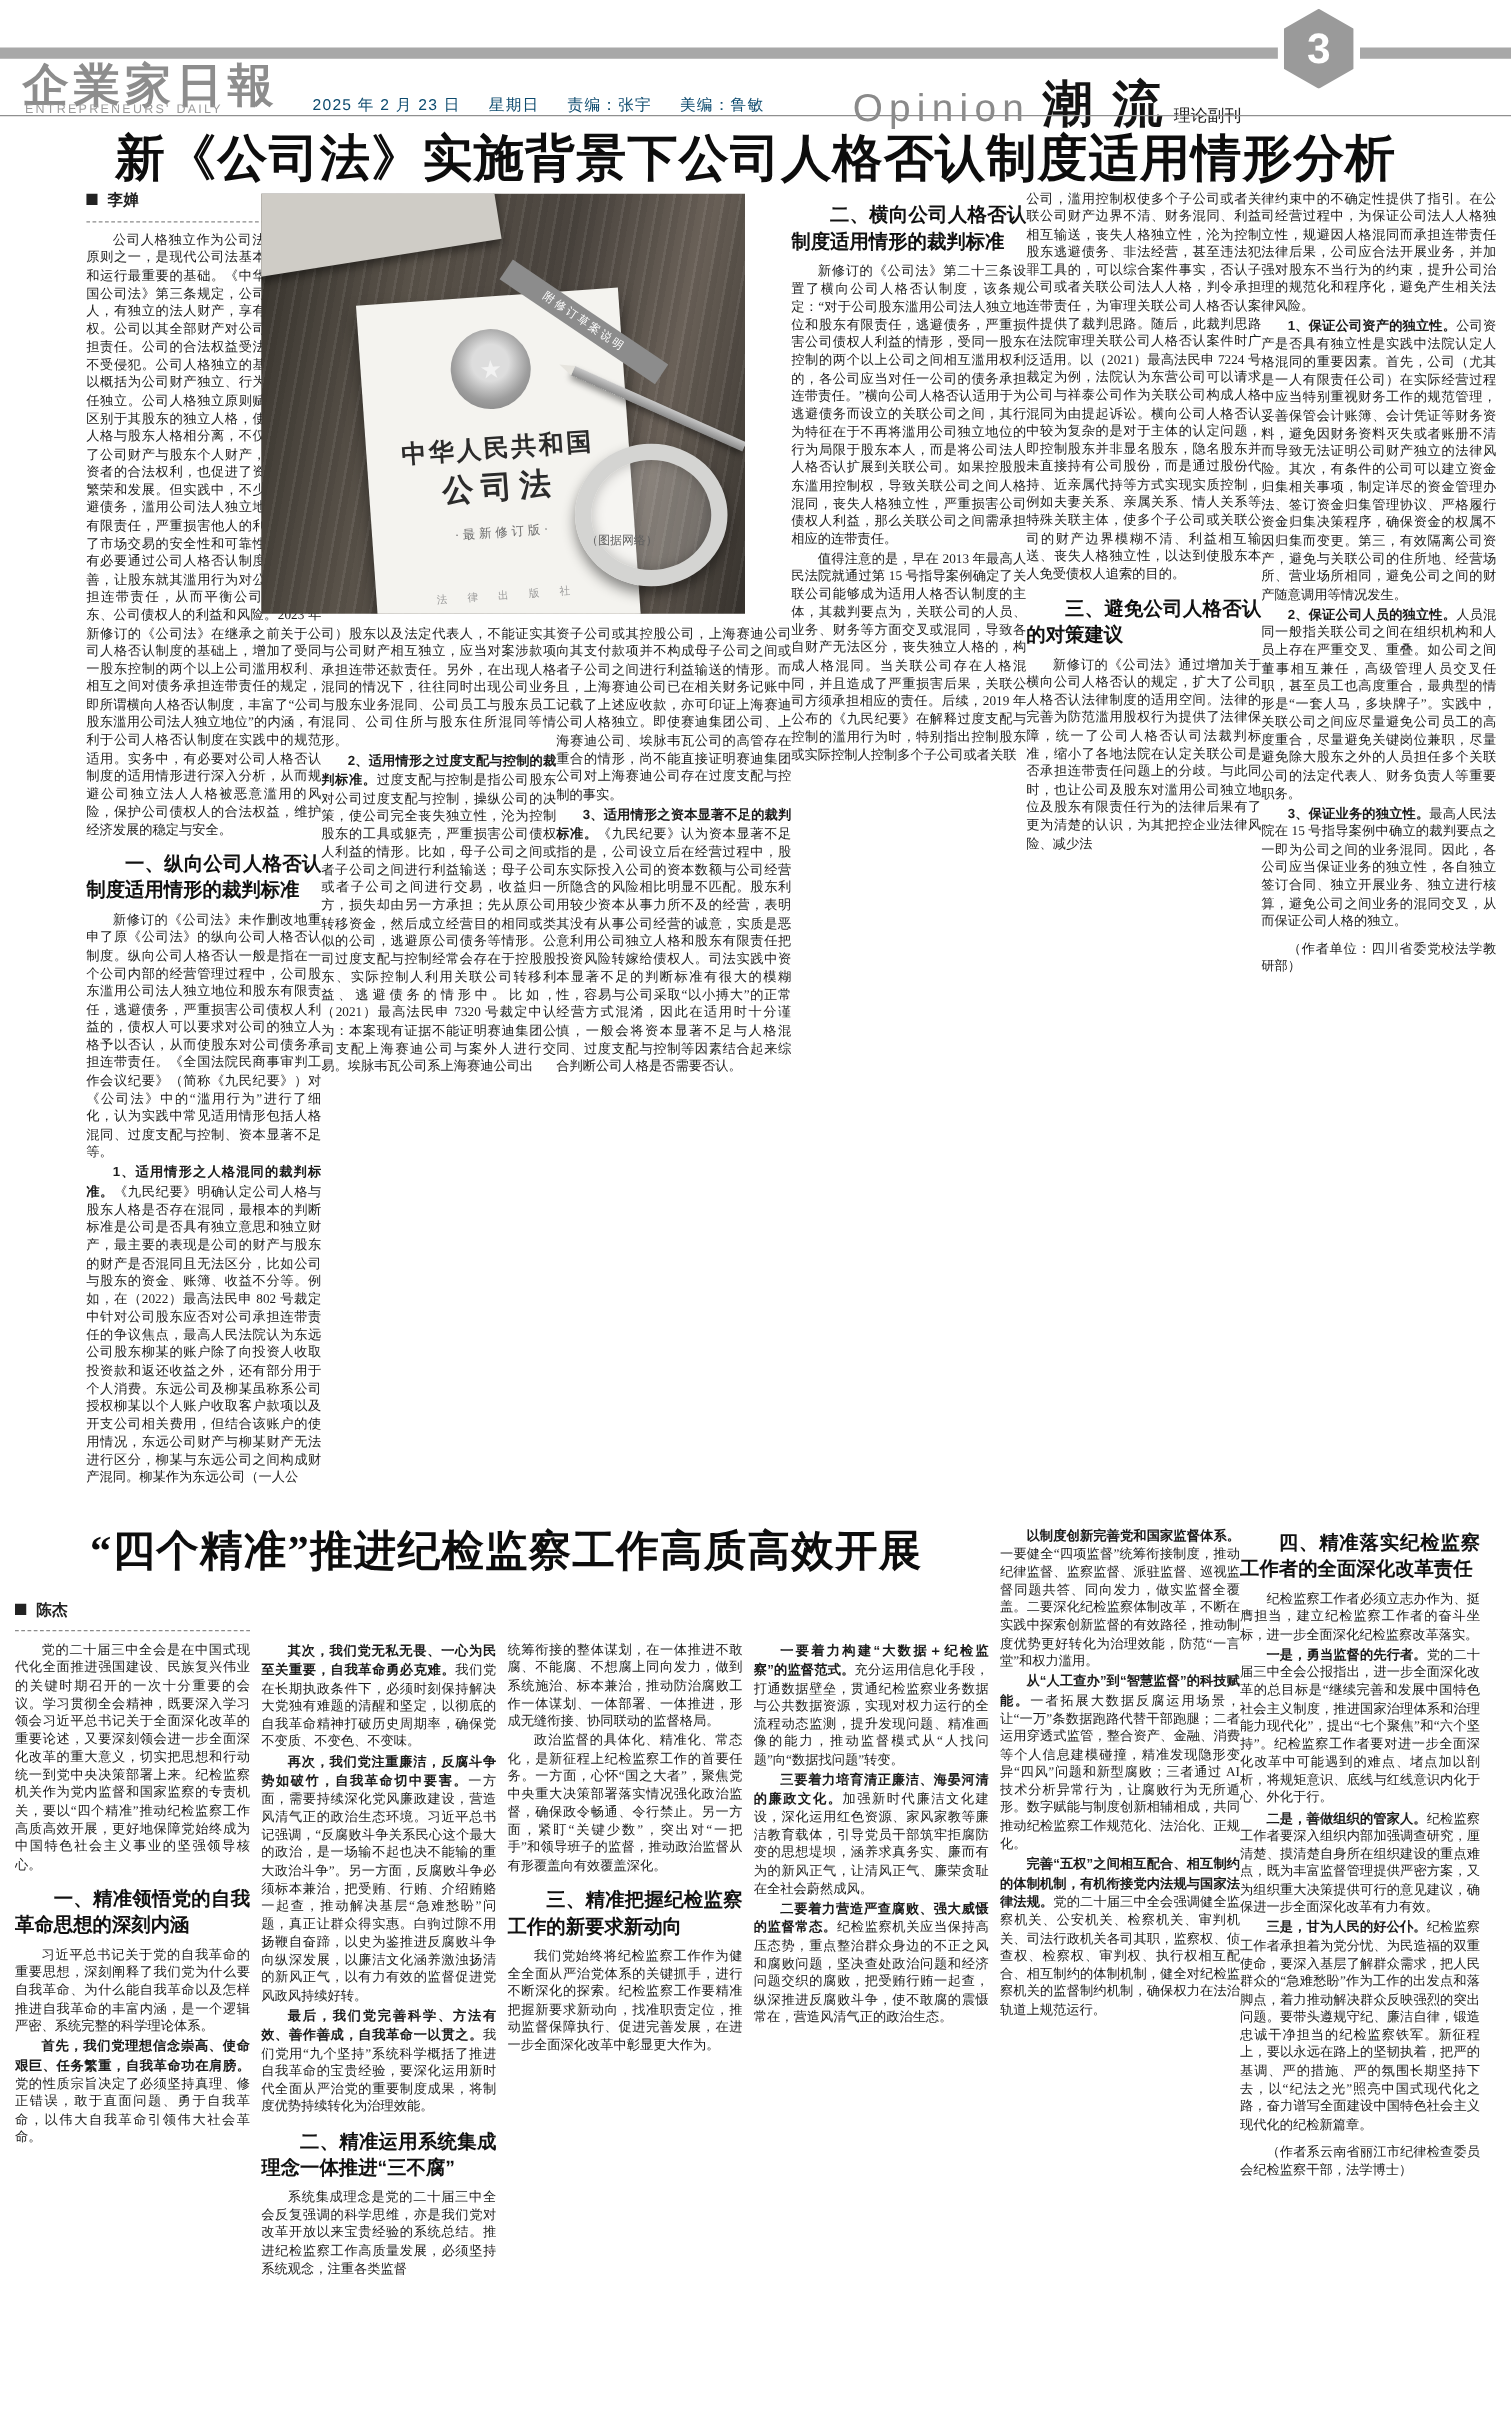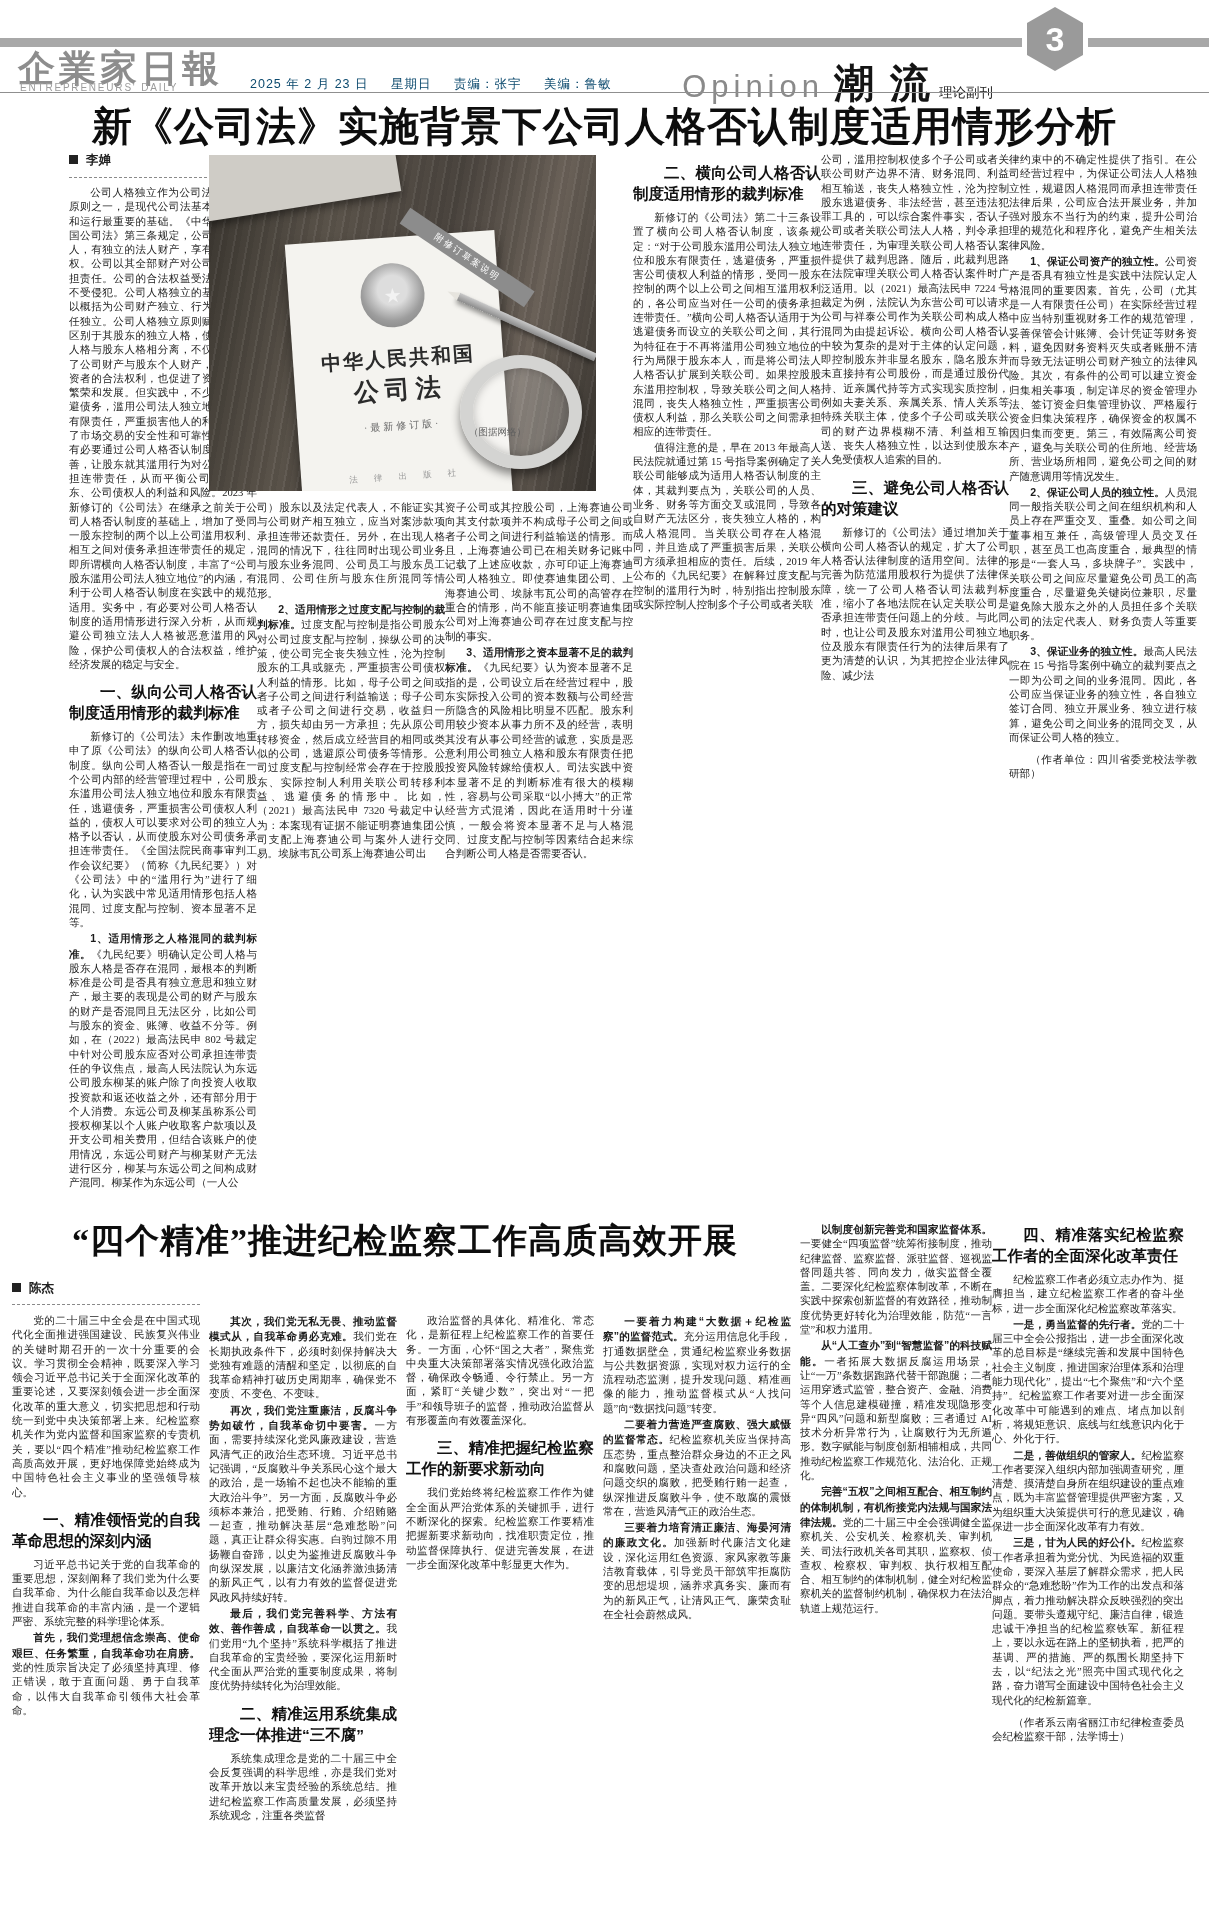--- a/index.html
+++ b/index.html
@@ -175,39 +175,40 @@
     <div class="col">
         <div>
           <p>党的二十届三中全会是在中国式现代化全面推进强国建设、民族复兴伟业的关键时期召开的一次十分重要的会议。学习贯彻全会精神，既要深入学习领会习近平总书记关于全面深化改革的重要论述，又要深刻领会进一步全面深化改革的重大意义，切实把思想和行动统一到党中央决策部署上来。纪检监察机关作为党内监督和国家监察的专责机关，要以“四个精准”推动纪检监察工作高质高效开展，更好地保障党始终成为中国特色社会主义事业的坚强领导核心。</p>
           <h2 class="sec">一、精准领悟党的自我革命思想的深刻内涵</h2>
           <p>习近平总书记关于党的自我革命的重要思想，深刻阐释了我们党为什么要自我革命、为什么能自我革命以及怎样推进自我革命的丰富内涵，是一个逻辑严密、系统完整的科学理论体系。</p>
           <p><b class="lead">首先，我们党理想信念崇高、使命艰巨、任务繁重，自我革命功在肩膀。</b>党的性质宗旨决定了必须坚持真理、修正错误，敢于直面问题、勇于自我革命，以伟大自我革命引领伟大社会革命。</p>
         </div>
       </div>
     <div class="col">
         <div>
-          <p><b class="lead">其次，我们党无私无畏、推动监督模式从，自我革命勇必克难。</b>我们党在长期执政条件下，必须时刻保持解决大党独有难题的清醒和坚定，以彻底的自我革命精神打破历史周期率，确保党不变质、不变色、不变味。</p>
+          <p><b class="lead">其次，我们党无私无畏、一心为民至关重要，自我革命勇必克难。</b>我们党在长期执政条件下，必须时刻保持解决大党独有难题的清醒和坚定，以彻底的自我革命精神打破历史周期率，确保党不变质、不变色、不变味。</p>
           <p><b class="lead">再次，我们党注重廉洁，反腐斗争势如破竹，自我革命切中要害。</b>一方面，需要持续深化党风廉政建设，营造风清气正的政治生态环境。习近平总书记强调，“反腐败斗争关系民心这个最大的政治，是一场输不起也决不能输的重大政治斗争”。另一方面，反腐败斗争必须标本兼治，把受贿、行贿、介绍贿赂一起查，推动解决基层“急难愁盼”问题，真正让群众得实惠。白驹过隙不用扬鞭自奋蹄，以史为鉴推进反腐败斗争向纵深发展，以廉洁文化涵养激浊扬清的新风正气，以有力有效的监督促进党风政风持续好转。</p>
           <p><b class="lead">最后，我们党完善科学、方法有效、善作善成，自我革命一以贯之。</b>我们党用“九个坚持”系统科学概括了推进自我革命的宝贵经验，要深化运用新时代全面从严治党的重要制度成果，将制度优势持续转化为治理效能。</p>
           <h2 class="sec">二、精准运用系统集成理念一体推进“三不腐”</h2>
           <p>系统集成理念是党的二十届三中全会反复强调的科学思维，亦是我们党对改革开放以来宝贵经验的系统总结。推进纪检监察工作高质量发展，必须坚持系统观念，注重各类监督</p>
         </div>
       </div>
     <div class="col">
         <div>
+          <p class="cont">统筹衔接的整体谋划，在一体推进不敢腐、不能腐、不想腐上同向发力，做到系统施治、标本兼治，推动防治腐败工作一体谋划、一体部署、一体推进，形成无缝衔接、协同联动的监督格局。</p>
           <p>政治监督的具体化、精准化、常态化，是新征程上纪检监察工作的首要任务。一方面，心怀“国之大者”，聚焦党中央重大决策部署落实情况强化政治监督，确保政令畅通、令行禁止。另一方面，紧盯“关键少数”，突出对“一把手”和领导班子的监督，推动政治监督从有形覆盖向有效覆盖深化。</p>
           <h2 class="sec">三、精准把握纪检监察工作的新要求新动向</h2>
           <p>我们党始终将纪检监察工作作为健全全面从严治党体系的关键抓手，进行不断深化的探索。纪检监察工作要精准把握新要求新动向，找准职责定位，推动监督保障执行、促进完善发展，在进一步全面深化改革中彰显更大作为。</p>
         </div>
       </div>
     <div class="col">
         <div>
           <p><b class="lead">一要着力构建“大数据＋纪检监察”的监督范式。</b>充分运用信息化手段，打通数据壁垒，贯通纪检监察业务数据与公共数据资源，实现对权力运行的全流程动态监测，提升发现问题、精准画像的能力，推动监督模式从“人找问题”向“数据找问题”转变。</p>
+          <p><b class="lead">三要着力培育清正廉洁、海晏河清的廉政文化。</b>加强新时代廉洁文化建设，深化运用红色资源、家风家教等廉洁教育载体，引导党员干部筑牢拒腐防变的思想堤坝，涵养求真务实、廉而有为的新风正气，让清风正气、廉荣贪耻在全社会蔚然成风。</p>
           <p><b class="lead">二要着力营造严查腐败、强大威慑的监督常态。</b>纪检监察机关应当保持高压态势，重点整治群众身边的不正之风和腐败问题，坚决查处政治问题和经济问题交织的腐败，把受贿行贿一起查，纵深推进反腐败斗争，使不敢腐的震慑常在，营造风清气正的政治生态。</p>
-          <p><b class="lead">三要着力培育清正廉洁、海晏河清的廉政文化。</b>加强新时代廉洁文化建设，深化运用红色资源、家风家教等廉洁教育载体，引导党员干部筑牢拒腐防变的思想堤坝，涵养求真务实、廉而有为的新风正气，让清风正气、廉荣贪耻在全社会蔚然成风。</p>
         </div>
       </div>
   </div>
   <div class="a2-right">
     <div class="col">
         <div>
           <p><b class="lead">以制度创新完善党和国家监督体系。</b>一要健全“四项监督”统筹衔接制度，推动纪律监督、监察监督、派驻监督、巡视监督同题共答、同向发力，做实监督全覆盖。二要深化纪检监察体制改革，不断在实践中探索创新监督的有效路径，推动制度优势更好转化为治理效能，防范“一言堂”和权力滥用。</p>
           <p><b class="lead">从“人工查办”到“智慧监督”的科技赋能。</b>一者拓展大数据反腐运用场景，让“一万”条数据跑路代替干部跑腿；二者运用穿透式监管，整合资产、金融、消费等个人信息建模碰撞，精准发现隐形变异“四风”问题和新型腐败；三者通过 AI 技术分析异常行为，让腐败行为无所遁形。数字赋能与制度创新相辅相成，共同推动纪检监察工作规范化、法治化、正规化。</p>
           <p><b class="lead">完善“五权”之间相互配合、相互制约的体制机制，有机衔接党内法规与国家法律法规。</b>党的二十届三中全会强调健全监察机关、公安机关、检察机关、审判机关、司法行政机关各司其职，监察权、侦查权、检察权、审判权、执行权相互配合、相互制约的体制机制，健全对纪检监察机关的监督制约机制，确保权力在法治轨道上规范运行。</p>
         </div>

